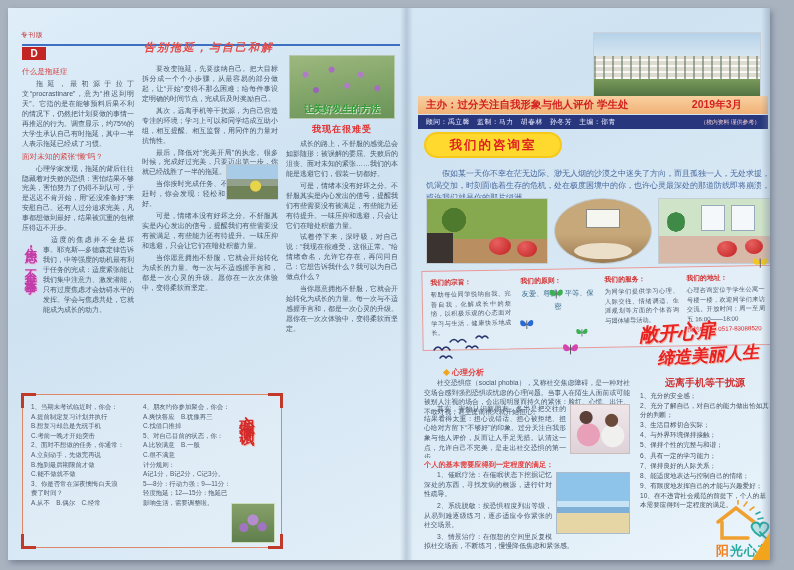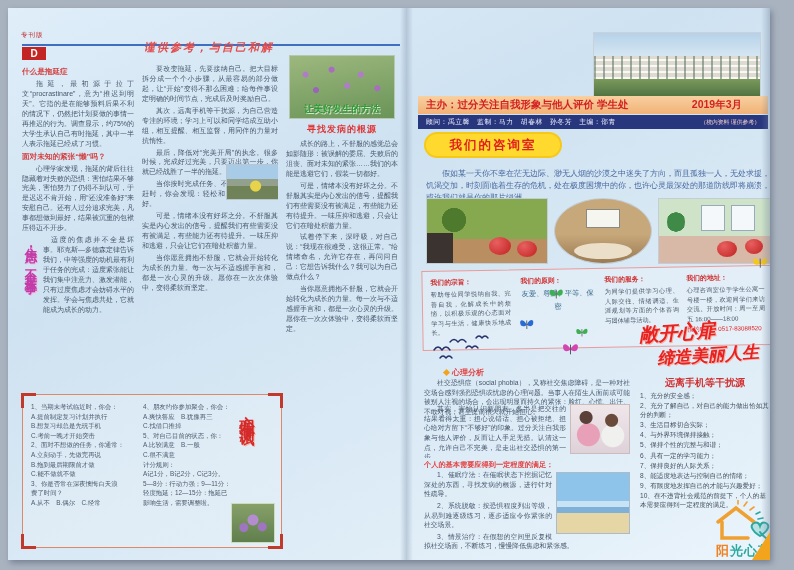--- a/index.html
+++ b/index.html
@@ -10,21 +10,21 @@
         box-shadow:2px 3px 6px rgba(60,70,90,.45);}
   .edge{position:absolute;right:0;top:0;width:9px;height:100%;
         background:linear-gradient(90deg,rgba(255,255,255,0),rgba(110,130,155,.40));}
   .fold{position:absolute;left:392px;top:0;width:13px;height:100%;
         background:linear-gradient(90deg,rgba(255,255,255,0),rgba(120,140,165,.35),rgba(255,255,255,0));}
   .curl{position:absolute;left:744px;top:524px;width:0;height:0;
         border-bottom:28px solid #f2a41c;border-left:18px solid transparent;}
 
   
   .p{font-size:7px;line-height:1.42;color:#46576c;text-align:justify;text-indent:14px;margin:0 0 2px 0;}
-  .redhead{font-size:7.6px;font-weight:bold;color:#d34343;margin:3px 0 2px 0;}
+  .redhead{font-size:7.6px;font-weight:normal;color:#d34343;margin:3px 0 2px 0;}
   .col{position:absolute;overflow:hidden;}
 
   
   .edition{position:absolute;left:13px;top:23px;font-size:6.5px;color:#c03030;letter-spacing:1px;}
   .rule{position:absolute;left:14px;top:36px;width:378px;height:2px;background:#3f6fc0;}
   .dbox{position:absolute;left:14px;top:39px;width:24px;height:13px;background:#c32424;color:#fff;
         font-size:10px;font-weight:bold;text-align:center;line-height:13px;}
   .ltitle{position:absolute;left:106px;top:32px;width:190px;text-align:center;font-size:11px;
           font-weight:bold;font-style:italic;color:#e34b4b;letter-spacing:2px;
           font-family:"Liberation Serif",serif;}
@@ -148,21 +148,21 @@
   .logotext .t{color:#2aa9a0;}
 </style>
 </head>
 <body>
 
 <div class="page">
 
   <div class="edition">专刊版</div>
   <div class="rule"></div>
   <div class="dbox">D</div>
-  <div class="ltitle">谨供参考，与自己和解</div>
+  <div class="ltitle">告别拖延，与自己和解</div>
 
   <div class="col" style="left:14px;top:56px;width:112px;height:328px;">
     <div class="redhead">什么是拖延症</div>
     <p class="p">拖延，最初源于拉丁文“procrastinare”，意为“推迟到明天”。它指的是在能够预料后果不利的情况下，仍然把计划要做的事情一再推迟的行为。调查显示，约75%的大学生承认自己有时拖延，其中一半人表示拖延已经成了习惯。</p>
     <div class="redhead">面对未知的紧张“懒”吗？</div>
     <p class="p">心理学家发现，拖延的背后往往隐藏着对失败的恐惧：害怕结果不够完美，害怕努力了仍得不到认可，于是迟迟不肯开始，用“还没准备好”来安慰自己。还有人过分追求完美，凡事都想做到最好，结果被沉重的包袱压得迈不开步。</p>
     <div class="vtitle-anx">焦虑，不全是坏事</div>
     <p class="p" style="text-indent:8px;">适度的焦虑并不全是坏事。耶克斯—多德森定律告诉我们，中等强度的动机最有利于任务的完成：适度紧张能让我们集中注意力、激发潜能，只有过度焦虑才会妨碍水平的发挥。学会与焦虑共处，它就能成为成长的动力。</p>
   </div>
 
@@ -210,21 +210,21 @@
       <p class="qline">影响生活，需要调整啦。</p>
     </div>
     <div class="qtitle">心理小测试</div>
     <div class="qflower"></div>
   </div>
 
   <div class="col" style="left:278px;top:47px;width:112px;height:494px;">
     <div class="flowers-photo">
       <div class="overlay-green">让美好发生的方法</div>
     </div>
-    <div class="embrace-head">寻找发病的根源</div>
+    <div class="embrace-head">我现在很难受</div>
     <p class="p">成长的路上，不舒服的感觉总会如影随形：被误解的委屈、失败后的沮丧、面对未知的紧张……我们的本能是逃避它们，假装一切都好。</p>
     <p class="p">可是，情绪本没有好坏之分。不舒服其实是内心发出的信号，提醒我们有些需要没有被满足，有些能力还有待提升。一味压抑和逃避，只会让它们在暗处积蓄力量。</p>
     <p class="p">试着停下来，深呼吸，对自己说：“我现在很难受，这很正常。”给情绪命名，允许它存在，再问问自己：它想告诉我什么？我可以为自己做点什么？</p>
     <p class="p">当你愿意拥抱不舒服，它就会开始转化为成长的力量。每一次与不适感握手言和，都是一次心灵的升级。愿你在一次次体验中，变得柔软而坚定。</p>
   </div>
 
   <div class="fold"></div>
 
 
   <div class="bphoto">

